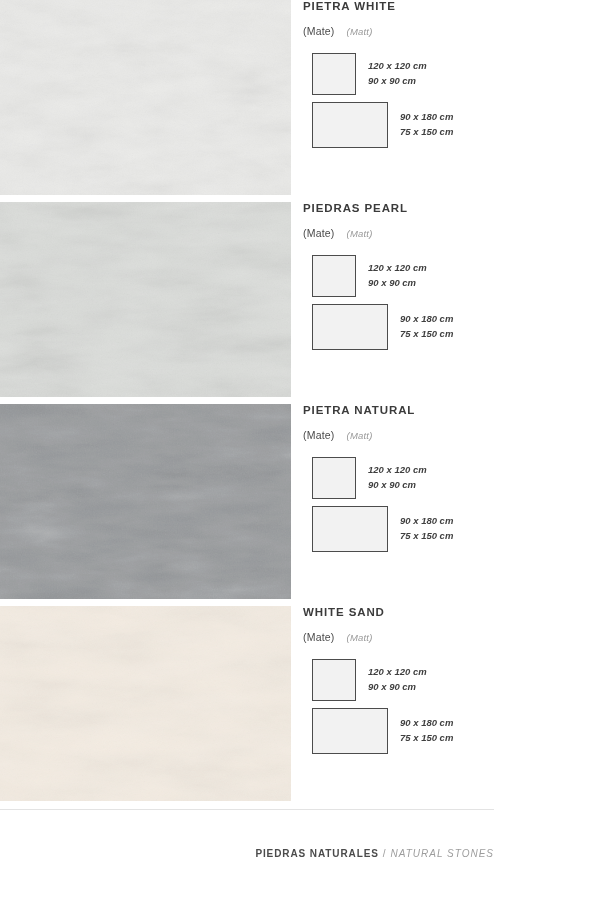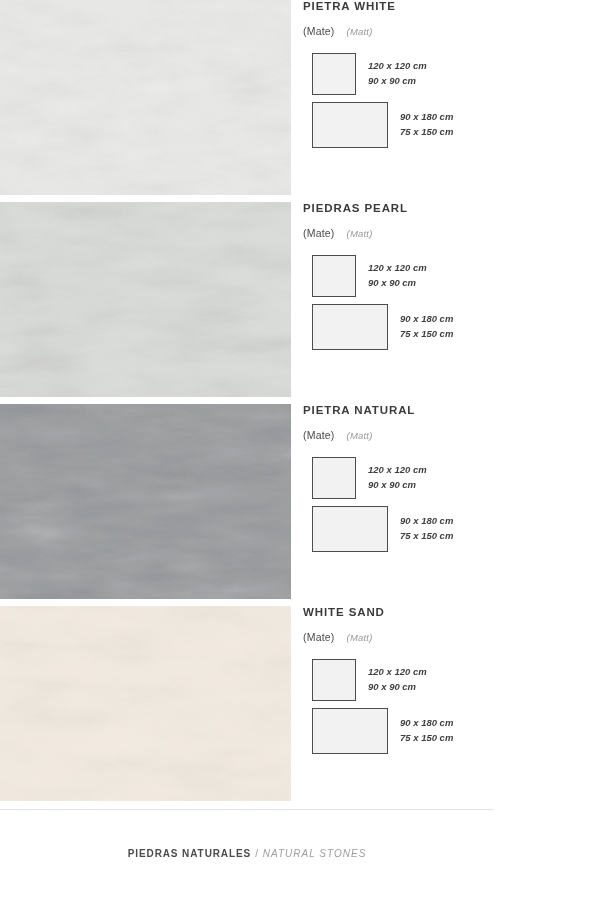--- a/index.html
+++ b/index.html
@@ -83,21 +83,21 @@
   .fmt-sizes div { white-space: nowrap; }
   .footer {
     position: absolute;
     left: 0;
     bottom: 0;
     width: 494px;
     height: 88px;
     background: #ffffff;
     display: flex;
     align-items: center;
-    justify-content: center;
+    justify-content: flex-end;
     border-top: 1px solid #e3e3e3;
   }
   .footer-text {
     font-size: 10px;
     letter-spacing: 0.9px;
     color: #4b4b4b;
     font-weight: bold;
   }
   .footer-text .sep { color: #9d9d9d; font-weight: normal; margin: 0 4px; }
   .footer-text .en2 { color: #9d9d9d; font-style: italic; font-weight: normal; letter-spacing: 1px;}

